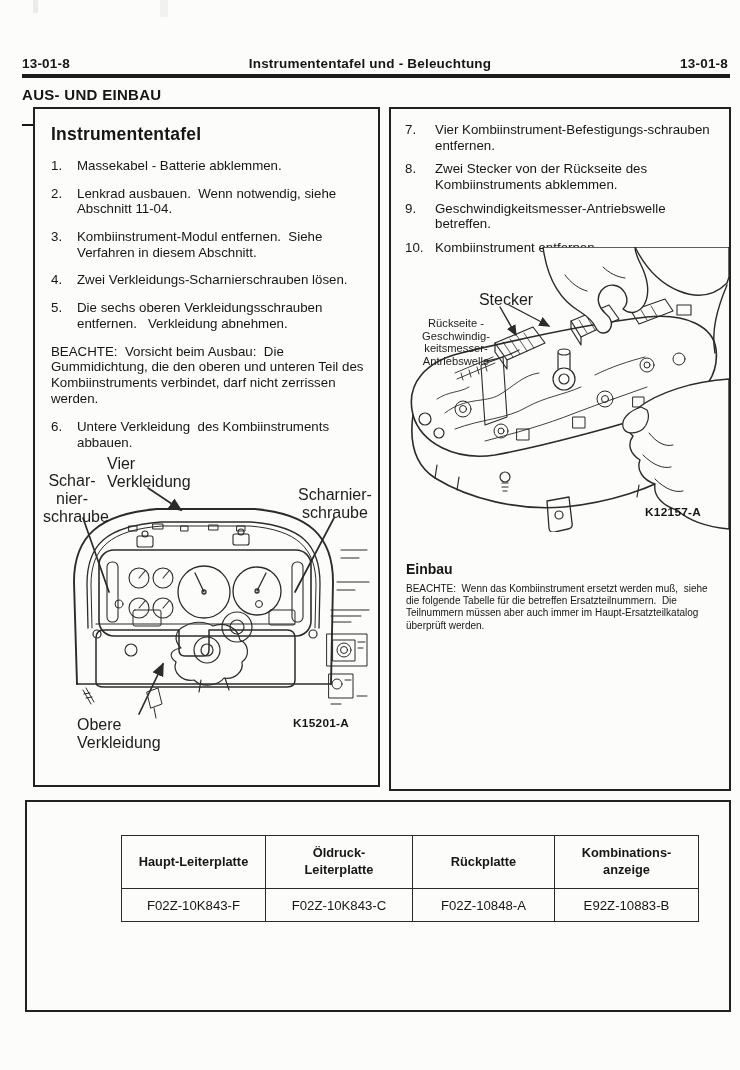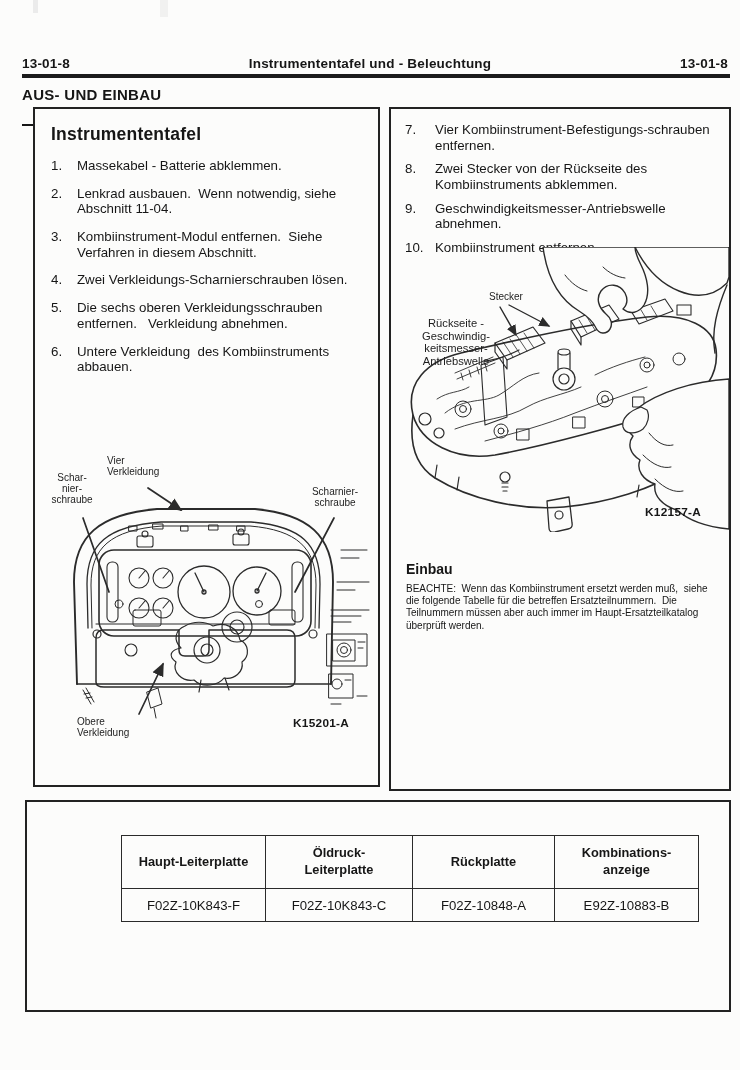--- a/index.html
+++ b/index.html
@@ -36,21 +36,21 @@
   .note{margin:1px 0 12px 0;font-size:13.3px;line-height:1.2;white-space:pre-wrap;}
 
   .right-box-inner{padding:13px 12px 0 14px;}
   .right-box .step{grid-template-columns:30px 1fr;margin-bottom:8px;}
 
   
   .figure{position:absolute;}
   .figure svg{position:absolute;left:0;top:0;}
   .fig-left{left:6px;top:343px;width:333px;height:292px;}
   .fig-right{left:6px;top:138px;width:332px;height:285px;}
-  .fig-label{position:absolute;font-size:10px;line-height:1.12;color:#1d1d1d;}
+  .fig-label{position:absolute;font-size:16px;line-height:1.12;color:#1d1d1d;}
   .fig-code{position:absolute;font-size:11.8px;font-weight:bold;letter-spacing:.3px;}
 
   .einbau{position:absolute;left:15px;top:452px;width:312px;}
   .einbau h4{margin:0 0 6px 0;font-size:14px;font-weight:bold;}
   .einbau p{margin:0;font-size:10px;line-height:1.22;white-space:pre-wrap;}
 
   
   .parts-table{position:absolute;left:94px;top:33px;border-collapse:collapse;}
   .parts-table th,.parts-table td{
     border:1.6px solid #2a2a2a;text-align:center;vertical-align:middle;
@@ -94,20 +94,21 @@
       </div>
       <div class="step">
         <span class="num">4.</span>
         <span class="txt">Zwei Verkleidungs-Scharnierschrauben lösen.</span>
       </div>
       <div class="step">
         <span class="num">5.</span>
         <span class="txt">Die sechs oberen Verkleidungsschrauben entfernen.   Verkleidung abnehmen.</span>
       </div>
 
+      <p class="note">BEACHTE:  Vorsicht beim Ausbau:  Die Gummidichtung, die den oberen und unteren Teil des Kombiinstruments verbindet, darf nicht zerrissen werden.</p>
 
       <div class="step">
         <span class="num">6.</span>
         <span class="txt">Untere Verkleidung  des Kombiinstruments abbauen.</span>
       </div>
     </div>
 
     <div class="figure fig-left">
       <svg width="333" height="292" viewBox="0 0 333 292" fill="none" stroke="#2b2b2b" stroke-width="1.3" stroke-linecap="round" stroke-linejoin="round">
         <defs>
@@ -248,21 +249,21 @@
       <div class="step">
         <span class="num">7.</span>
         <span class="txt">Vier Kombiinstrument-Befestigungs-schrauben entfernen.</span>
       </div>
       <div class="step">
         <span class="num">8.</span>
         <span class="txt">Zwei Stecker von der Rückseite des Kombiinstruments abklemmen.</span>
       </div>
       <div class="step">
         <span class="num">9.</span>
-        <span class="txt">Geschwindigkeitsmesser-Antriebswelle abnehmen.</span>
+        <span class="txt">Geschwindigkeitsmesser-Antriebswelle betreffen.</span>
       </div>
       <div class="step">
         <span class="num">10.</span>
         <span class="txt">Kombiinstrument entfernen.</span>
       </div>
     </div>
 
     <div class="figure fig-right">
       <svg width="332" height="285" viewBox="0 0 332 285" fill="none" stroke="#2b2b2b" stroke-width="1.2" stroke-linecap="round" stroke-linejoin="round">
         <defs>

